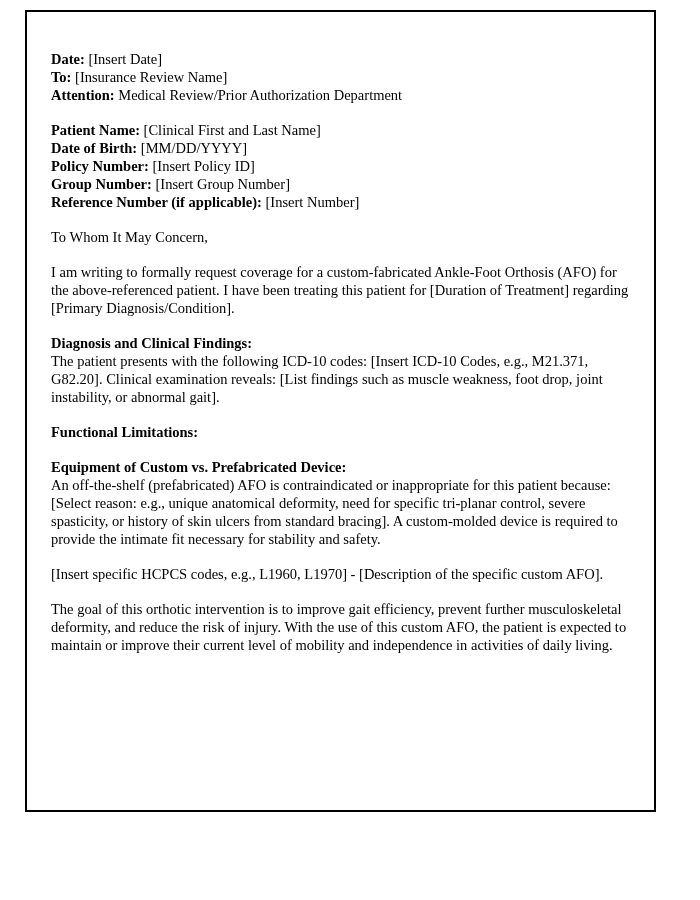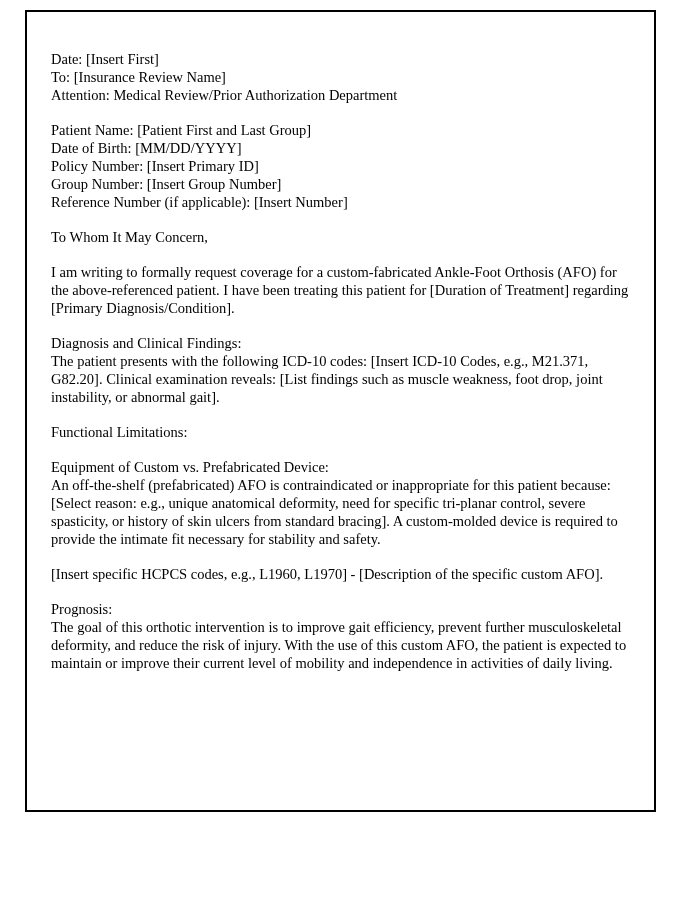--- a/index.html
+++ b/index.html
@@ -18,56 +18,56 @@
     width: 631px;
     height: 802px;
     border: 2px solid #000;
     background: #ffffff;
     padding: 38px 22px 0 24px;
     overflow: hidden;
     font-size: 14.5px;
     line-height: 18px;
   }
   .block { margin-bottom: 17px; }
-  .bold, strong { font-weight: normal; }
+  .bold, strong { font-weight: bold; }
   .line { white-space: normal; }
   p, div { word-spacing: normal; }
 </style>
 </head>
 <body>
 
 <div class="page">
 
   <div class="block">
     <div class="line">
       <strong>Date:</strong>
-      <span>[Insert First]</span>
+      <span>[Insert Date]</span>
     </div>
     <div class="line">
       <strong>To:</strong>
       <span>[Insurance Review Name]</span>
     </div>
     <div class="line">
       <strong>Attention:</strong>
       <span>Medical Review/Prior Authorization Department</span>
     </div>
   </div>
 
   <div class="block">
     <div class="line">
       <strong>Patient Name:</strong>
-      <span>[Patient First and Last Group]</span>
+      <span>[Clinical First and Last Name]</span>
     </div>
     <div class="line">
       <strong>Date of Birth:</strong>
       <span>[MM/DD/YYYY]</span>
     </div>
     <div class="line">
       <strong>Policy Number:</strong>
-      <span>[Insert Primary ID]</span>
+      <span>[Insert Policy ID]</span>
     </div>
     <div class="line">
       <strong>Group Number:</strong>
       <span>[Insert Group Number]</span>
     </div>
     <div class="line">
       <strong>Reference Number (if applicable):</strong>
       <span>[Insert Number]</span>
     </div>
   </div>
@@ -89,17 +89,16 @@
   <div class="block">
     <div class="bold">Equipment of Custom vs. Prefabricated Device:</div>
     <div>An off-the-shelf (prefabricated) AFO is contraindicated or inappropriate for this patient because: [Select reason: e.g., unique anatomical deformity, need for specific tri-planar control, severe spasticity, or history of skin ulcers from standard bracing]. A custom-molded device is required to provide the intimate fit necessary for stability and safety.</div>
   </div>
 
   <div class="block">
     <div>[Insert specific HCPCS codes, e.g., L1960, L1970] - [Description of the specific custom AFO].</div>
   </div>
 
   <div class="block">
-    <div class="bold">Prognosis:</div>
     <div>The goal of this orthotic intervention is to improve gait efficiency, prevent further musculoskeletal deformity, and reduce the risk of injury. With the use of this custom AFO, the patient is expected to maintain or improve their current level of mobility and independence in activities of daily living.</div>
   </div>
 
 </div>
 
 </body></html>

